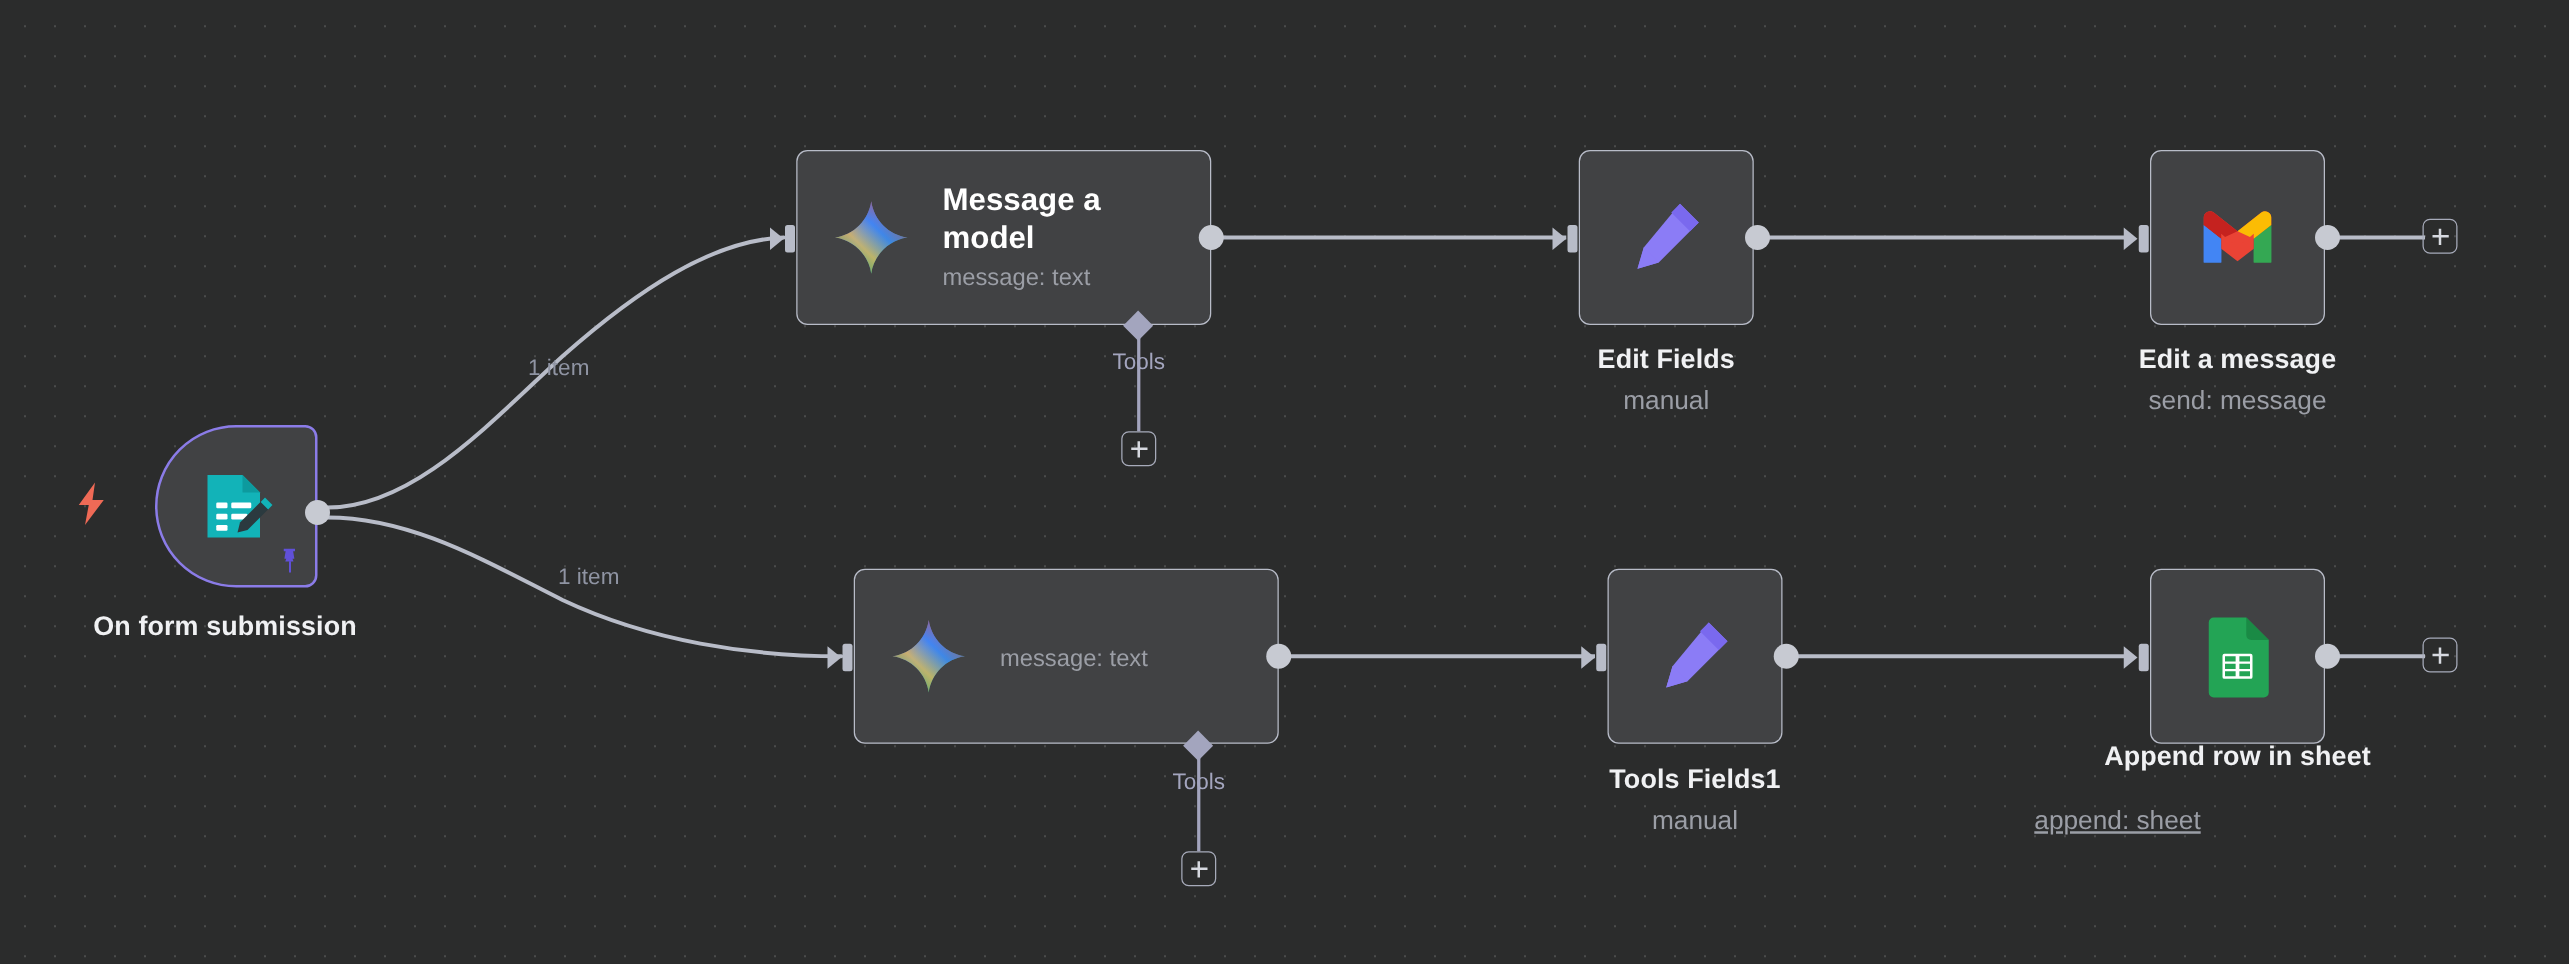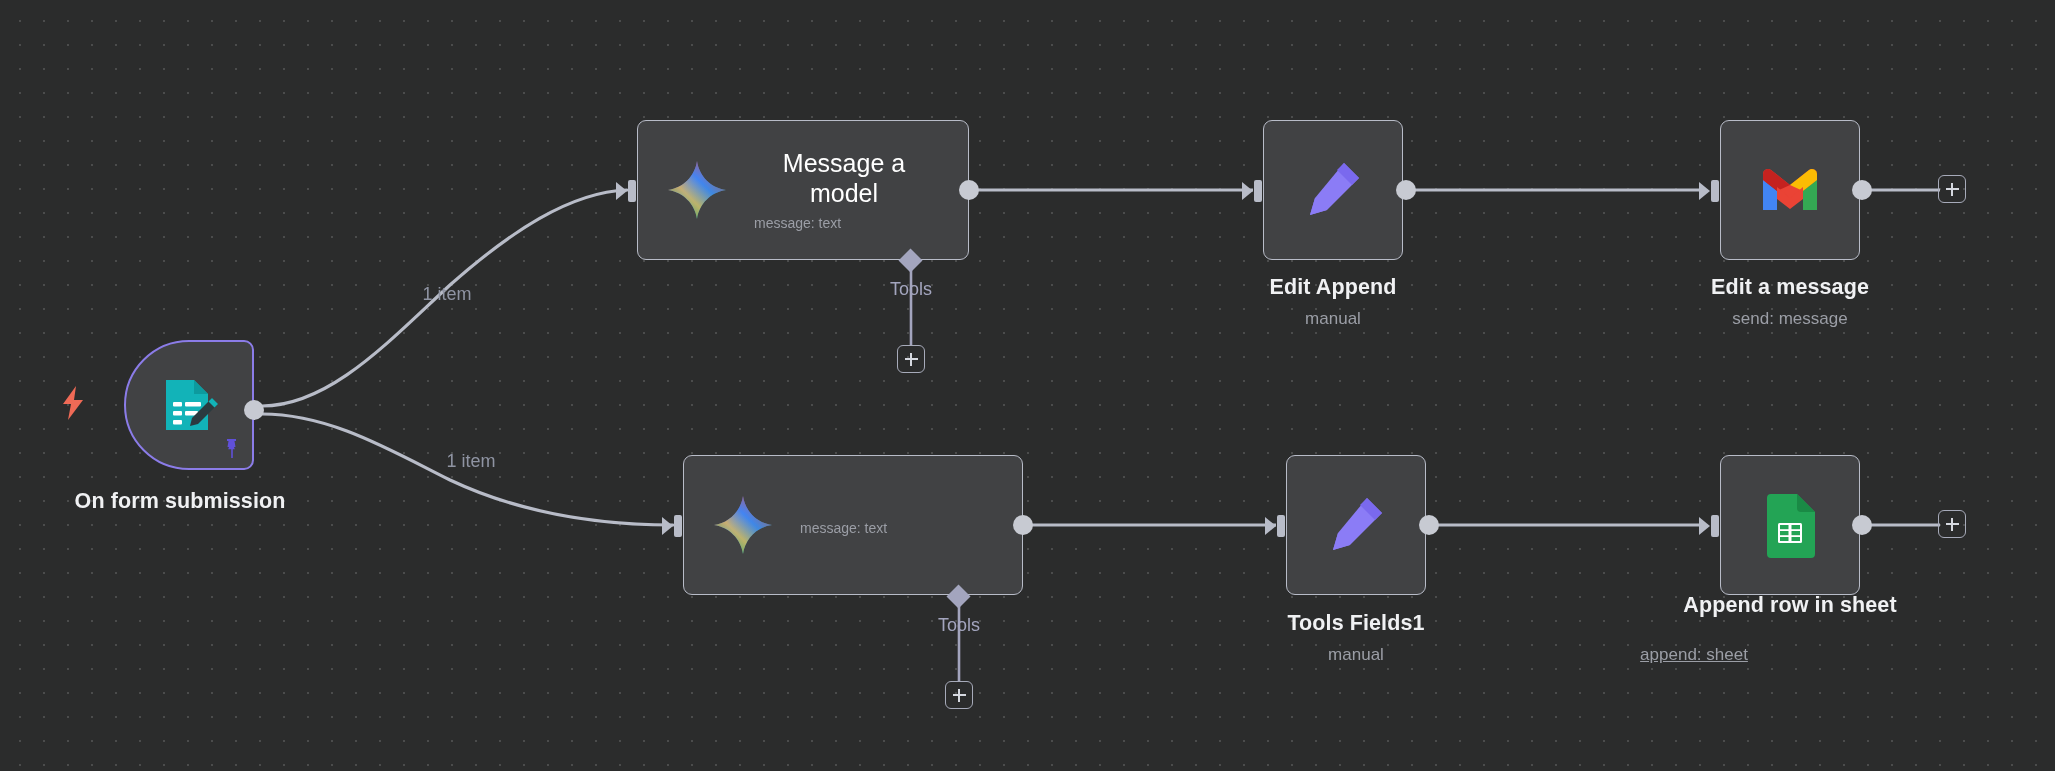--- a/index.html
+++ b/index.html
@@ -39,33 +39,33 @@
     font-size: 21.5px;
     font-weight: 700;
     letter-spacing: .1px;
     white-space: nowrap;
     transform: translateX(-50%);
   }
   .node-subcaption {
     position: absolute;
     text-align: center;
     color: #9b9ea6;
-    font-size: 17px;
+    font-size: 21px;
     font-weight: 400;
     white-space: nowrap;
     transform: translateX(-50%);
   }
 
   
   .inline-text { display: flex; flex-direction: column; gap: 2px; }
   .inline-title {
-    color: #ffffff; font-size: 25px; font-weight: 400;
-    line-height: 1.18; max-width: 180px; text-align: center;
-  }
-  .inline-sub { color: #9b9ea6; font-size: 14px; font-weight: 400; margin-top: 5px; }
+    color: #ffffff; font-size: 25px; font-weight: 700;
+    line-height: 1.18; max-width: 180px;
+  }
+  .inline-sub { color: #9b9ea6; font-size: 19px; font-weight: 400; margin-top: 5px; }
 
   
   .trigger {
     position: absolute;
     width: 130px; height: 130px;
     background: #414244;
     border: 2.2px solid #8b7ce8;
     border-radius: 66px 10px 10px 66px;
     display: flex; align-items: center; justify-content: center;
   }
@@ -236,21 +236,21 @@
   <div class="node square" style="left:1263px; top:120px;">
     <span>
       <svg width="66" height="66" viewBox="0 0 66 66">
         <path d="M44 6 L59 21 L27 53 L10 58 L15 41 Z" fill="#8b7cf6"></path>
         <path d="M44 6 L59 21 L52 28 L37 13 Z" fill="#7a69ee"></path>
         <path d="M15 41 L27 53 L10 58 Z" fill="#8b7cf6"></path>
       </svg>
     </span>
   </div>
   <div class="port-out" style="left:1396px; top:180px;"></div>
-  <div class="node-caption" style="left:1333px; top:275px;">Edit Append</div>
+  <div class="node-caption" style="left:1333px; top:275px;">Edit Fields</div>
   <div class="node-subcaption" style="left:1333px; top:309px;">manual</div>
 
   <span class="port-in" style="left:1698px; top:177px;">
     <svg width="24" height="28" viewBox="0 0 24 28">
       <path d="M1 5 L12 14 L1 23 Z" fill="#b8bcc8"></path>
       <rect x="13" y="3" width="8" height="22" rx="2" fill="#b8bcc8"></rect>
     </svg>
   </span>
   <div class="node square" style="left:1720px; top:120px;">
     <span>

